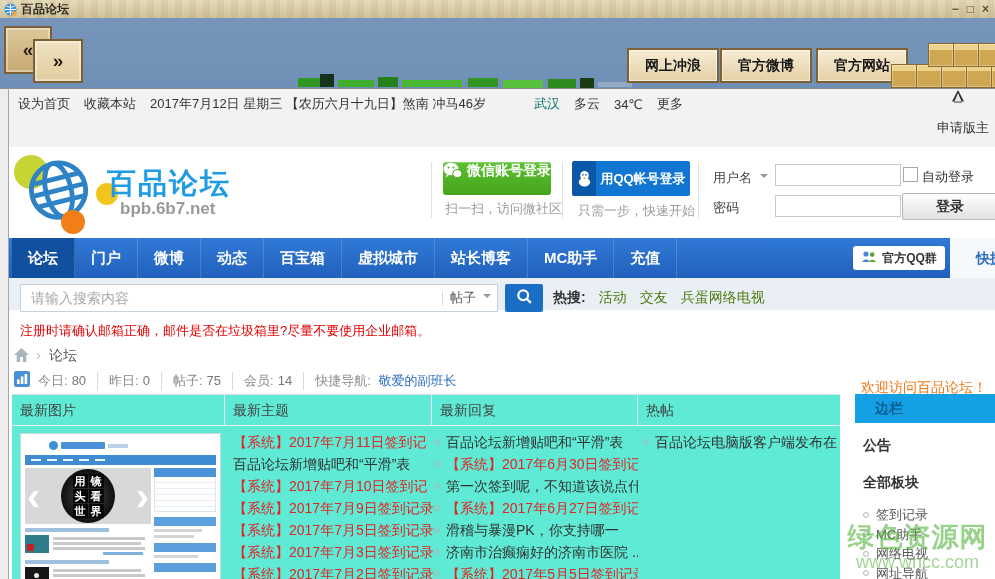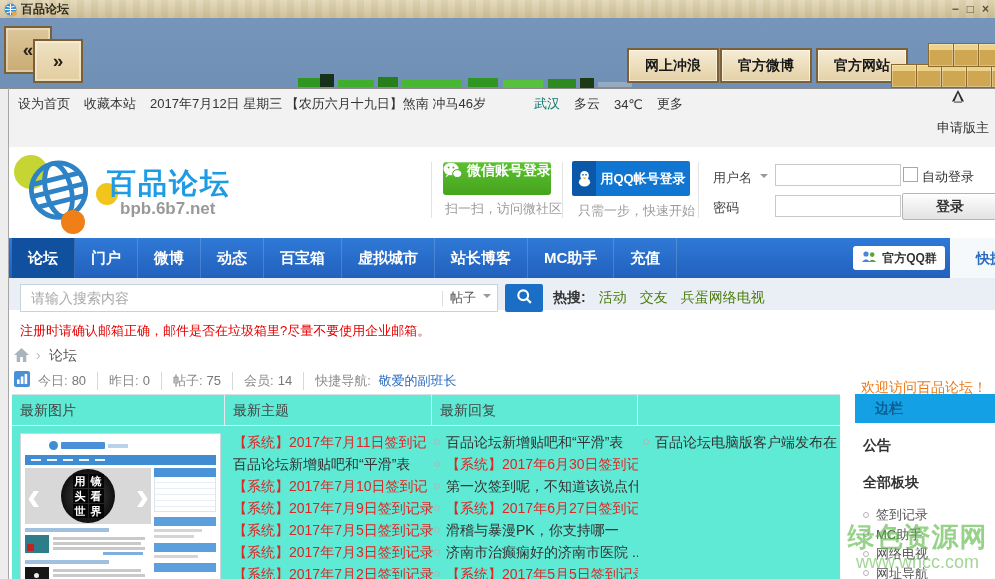--- a/index.html
+++ b/index.html
@@ -402,20 +402,21 @@
       <span class="newest">敬爱的副班长</span>
     </span>
   </div>
 </div>
 
 <div class="panel">
   <div class="phead">
     <div class="hc">最新图片</div>
     <div class="hc">最新主题</div>
     <div class="hc">最新回复</div>
+    <div class="hc">热帖</div>
   </div>
 
   <div class="thumb">
     <div class="t-logo">
       <span class="tl-dot"></span>
         <span class="tl-bar"></span>
         <span class="tl-bar2"></span>
     </div>
     <div class="t-nav">
         <i></i>

